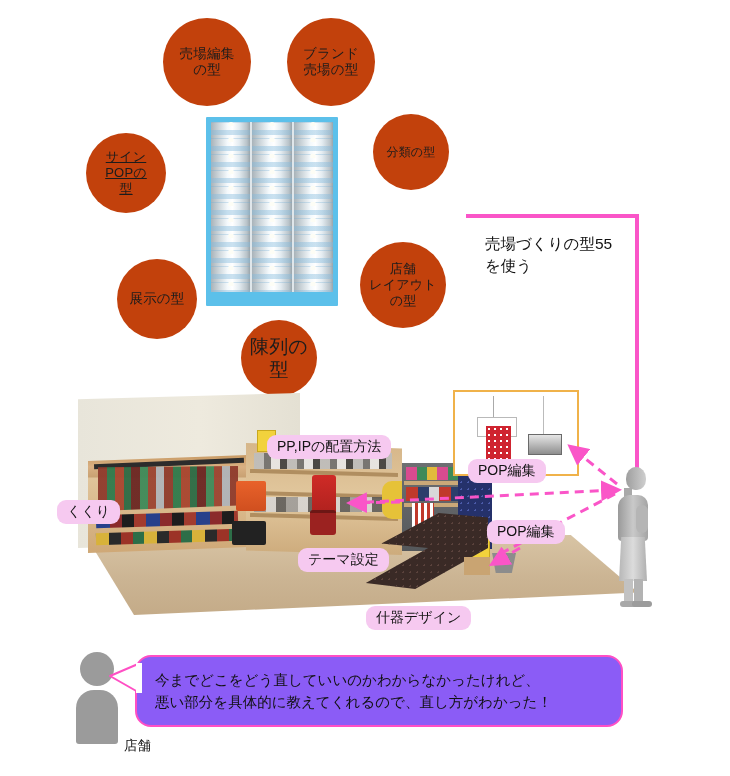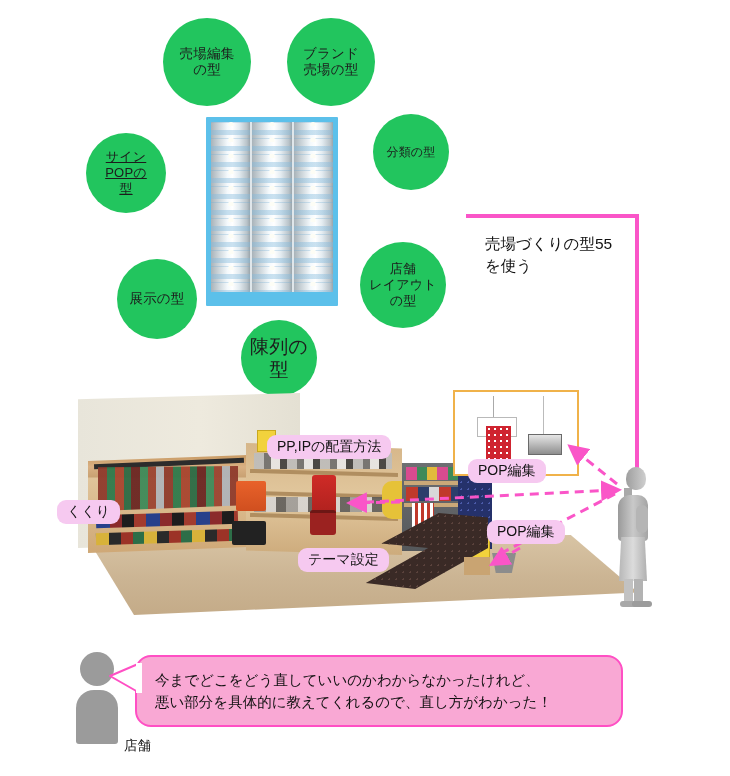--- a/index.html
+++ b/index.html
@@ -10,21 +10,21 @@
     font-family:"Liberation Sans","DejaVu Sans",sans-serif;
     overflow:hidden;
     position:relative;
   }
   #root{position:relative;width:730px;height:776px;}
 
   
   .circle{
     position:absolute;
     border-radius:50%;
-    background:#22c55e;
+    background:#c2410c;
     display:flex;align-items:center;justify-content:center;
     text-align:center;
     color:#1c1c1c;
     line-height:1.22;
     font-weight:400;
     letter-spacing:.2px;
     box-sizing:border-box;
   }
 
   
@@ -100,21 +100,21 @@
   }
 
   
   .arrows{position:absolute;left:0;top:0;width:730px;height:776px;pointer-events:none;}
 
   
   .bubble{
     position:absolute;
     border:2px solid #ff4fc4;
     border-radius:16px;
-    background:#f9a8d4;
+    background:#8b5cf6;
     box-sizing:border-box;
     display:flex;align-items:center;
   }
   .bubble-text{
     color:#111;line-height:1.55;white-space:pre-line;padding:0 18px;
   }
   .bubble-tail{position:absolute;}
 
   .person{position:absolute;}
   .person-head{
@@ -304,20 +304,21 @@
   </svg>
 
 
   <div class="tag" style="left:267px;top:435px;font-size:14px;">PP,IPの配置方法</div>
 
   <div class="tag" style="left:57px;top:500px;font-size:14px;">くくり</div>
 
   <div class="tag" style="left:298px;top:548px;font-size:14px;">テーマ設定</div>
 
 
+  <div class="tag" style="left:366px;top:606px;font-size:14px;">什器デザイン</div>
 
   <div class="tag" style="left:468px;top:459px;font-size:14px;">POP編集</div>
 
   <div class="tag" style="left:487px;top:520px;font-size:14px;">POP編集</div>
 
   <div class="person" style="left:72px;top:652px;width:50px;height:92px;">
     <div class="person-head" style="left:8px;top:0;width:34px;height:34px;"></div>
     <div class="person-body" style="left:4px;top:38px;width:42px;height:54px;"></div>
   </div>
   <div class="person-label" style="left:124px;top:737px;font-size:13.5px;">店舗</div>

